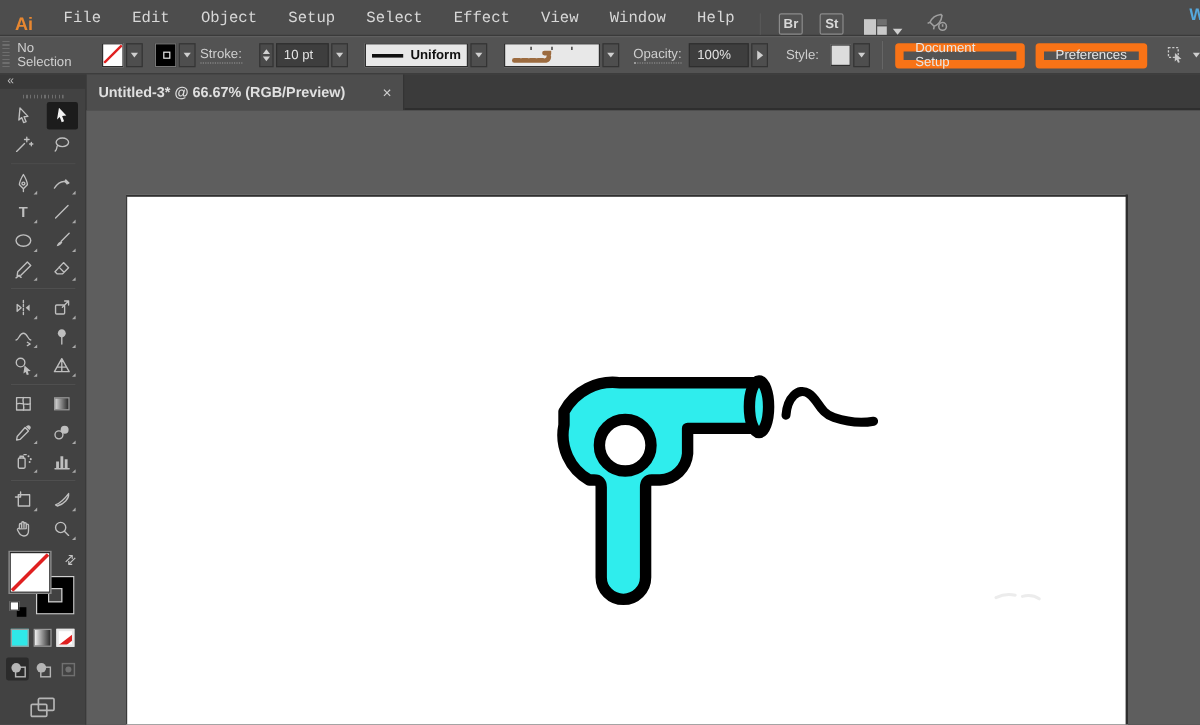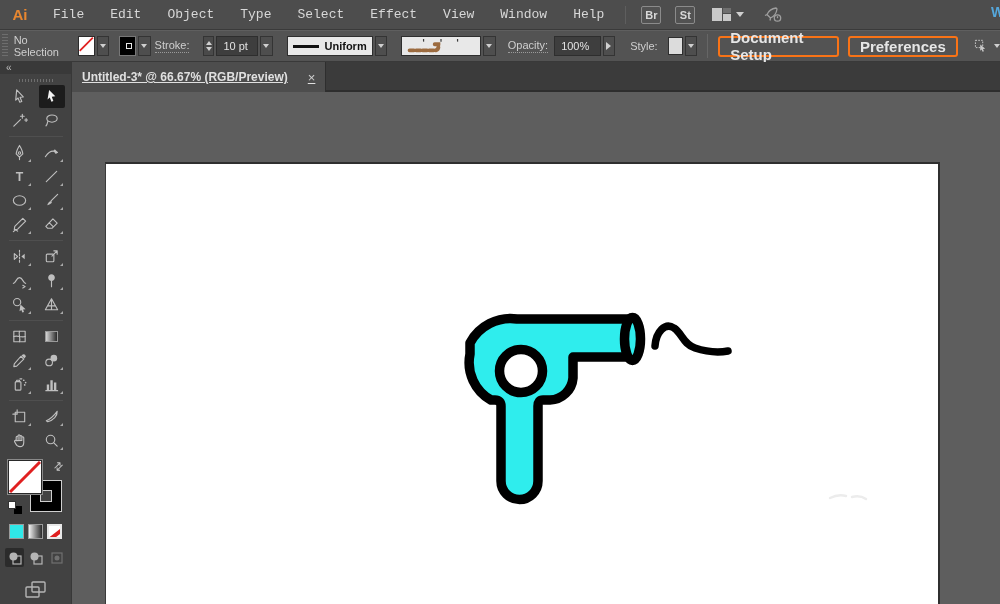--- a/index.html
+++ b/index.html
@@ -1,21 +1,21 @@
 <!DOCTYPE html>
 <html><head>
 <meta charset="utf-8">
 <style>
   html,body{margin:0;padding:0;width:1000px;height:604px;overflow:hidden;
     font-family:"Liberation Sans",sans-serif;background:#4d4d4d;position:relative;}
   *{box-sizing:border-box;}
 
   
   .menubar{position:absolute;left:0;top:0;width:1000px;height:30px;background:#4d4d4d;
-    border-bottom:1px solid #3a3a3a;display:flex;align-items:center;color:#d8d8d8;font-size:13px;}
+    border-bottom:1px solid #3a3a3a;display:flex;align-items:flex-end;color:#d8d8d8;font-size:13px;}
   .ai-logo{width:40px;text-align:center;color:#e88730;font-weight:bold;font-size:15px;}
   .menu-items{display:flex;align-items:center;height:100%;}
   .menu-item{padding:0 13px;line-height:29px;cursor:default;font-family:Liberation Mono, monospace;}
   .mb-div{width:1px;height:18px;background:#3c3c3c;border-right:1px solid #5e5e5e;margin:0 8px;}
   .sq-btn{min-width:20px;height:18px;border:1px solid #8b8b8b;border-radius:2px;background:#525252;
     color:#d8d8d8;font-size:11px;font-weight:bold;display:flex;align-items:center;justify-content:center;
     padding:0 2px;margin:0 7px;}
   .ws-icon{display:flex;gap:1px;margin:0 5px 0 10px;}
   .ws-l{width:10px;height:13px;background:#c9c9c9;}
   .ws-r{display:flex;flex-direction:column;gap:1px;}
@@ -47,29 +47,29 @@
     align-items:center;background:#4a4a4a;border:1px solid #343434;margin-left:8px;}
   .stp{width:0;height:0;border-left:3px solid transparent;border-right:3px solid transparent;}
   .stp.up{border-bottom:4px solid #d0d0d0;}
   .stp.dn{border-top:4px solid #d0d0d0;}
   .well{height:20px;background:#3e3e3e;border:1px solid #2e2e2e;color:#e2e2e2;display:flex;
     align-items:center;padding:0 6px;}
   .lightwell{height:20px;background:#e8e8e8;border:1px solid #2e2e2e;color:#111;display:flex;
     align-items:center;padding:0 5px;position:relative;font-weight:bold;}
   .wline{width:26px;height:3px;background:#111;margin-right:6px;}
   .cb-sep{width:1px;height:24px;background:#3f3f3f;border-right:1px solid #666;margin:0 10px;}
-  .cb-btn{height:21px;border:2px solid #f97316;border-radius:3px;background:#535353;color:#e6e6e6;
-    font-size:15px;font-weight:bold;display:flex;align-items:center;padding:0 10px;margin-right:9px;}
+  .cb-btn{height:21px;border:7px solid #f97316;border-radius:3px;background:#535353;color:#e6e6e6;
+    font-size:11px;font-weight:normal;display:flex;align-items:center;padding:0 10px;margin-right:9px;}
   .style-swatch{width:18px;height:18px;background:#dcdcdc;border:1px solid #2e2e2e;margin-left:4px;}
 
   
   .tabbar{position:absolute;left:72px;top:62px;width:928px;height:30px;background:#3b3b3b;
     border-bottom:2px solid #2e2e2e;display:flex;}
   .doc-tab{height:30px;background:#4d4d4d;border-right:1px solid #2e2e2e;display:flex;align-items:center;
-    gap:20px;padding:0 10px;color:#e0e0e0;font-size:12px;font-weight:bold;text-decoration:underline;}
+    gap:31px;padding:0 10px;color:#e0e0e0;font-size:12px;font-weight:bold;}
   .tab-close{color:#cfcfcf;font-size:13px;font-weight:normal;}
 
   
   .toolbar{position:absolute;left:0;top:62px;width:72px;height:542px;background:#424242;
     border-right:1px solid #383838;}
   .tb-head{height:12px;background:#393939;color:#bfbfbf;font-size:10px;line-height:11px;padding-left:6px;}
   .tb-grip{width:34px;height:3px;margin:5px auto 3px;
     background:repeating-linear-gradient(90deg,#6e6e6e 0 1px,transparent 1px 3px);}
   .tools{display:grid;grid-template-columns:26px 26px;justify-content:center;column-gap:6px;row-gap:1px;}
   .tile{width:26px;height:23px;display:flex;align-items:center;justify-content:center;position:relative;border-radius:2px;}
@@ -118,21 +118,21 @@
 </style>
 </head>
 <body>
 
 <div class="menubar">
   <div class="ai-logo">Ai</div>
   <div class="menu-items">
     <span class="menu-item">File</span>
     <span class="menu-item">Edit</span>
     <span class="menu-item">Object</span>
-    <span class="menu-item">Type</span>
+    <span class="menu-item">Setup</span>
     <span class="menu-item">Select</span>
     <span class="menu-item">Effect</span>
     <span class="menu-item">View</span>
     <span class="menu-item">Window</span>
     <span class="menu-item">Help</span>
   </div>
   <div class="mb-div"></div>
   <div class="sq-btn">Br</div>
   <div class="sq-btn">St</div>
   <div class="ws-icon">

